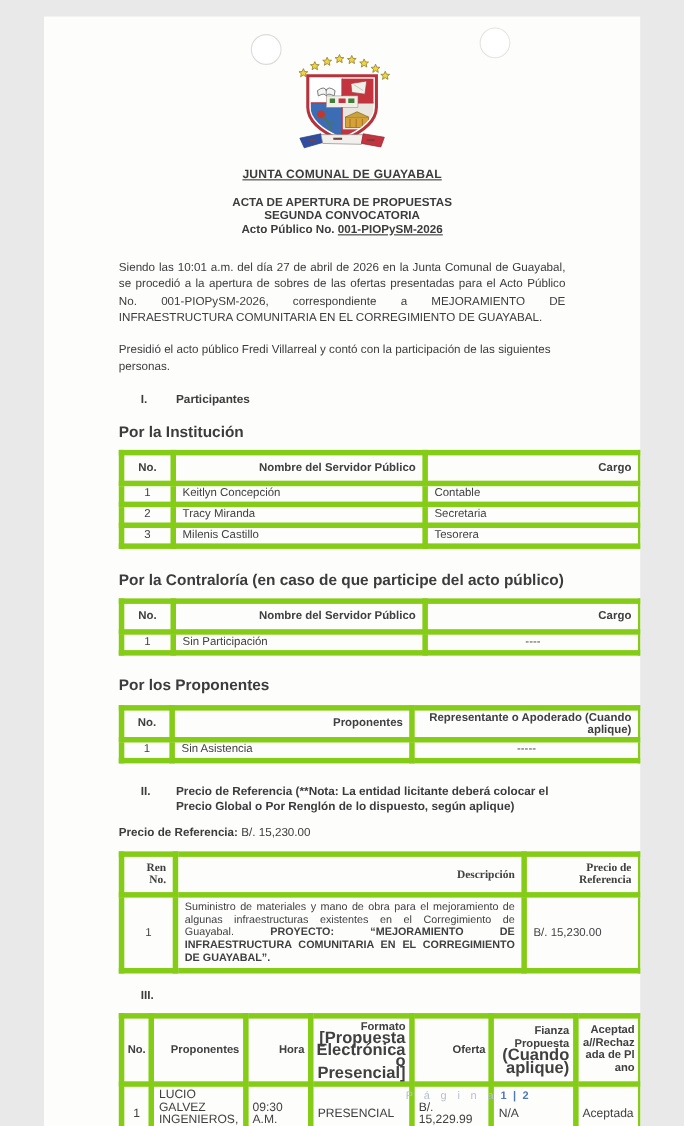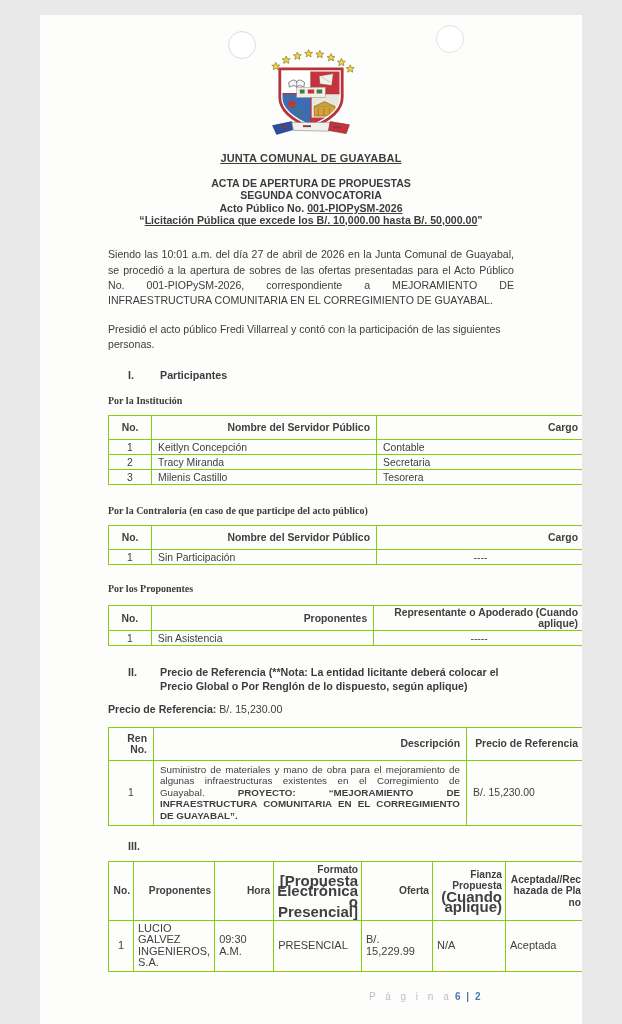--- a/index.html
+++ b/index.html
@@ -23,33 +23,33 @@
   .org-title span{text-decoration:underline;}
   .doc-title{margin-top:13px;text-align:center;font-size:10.6px;font-weight:bold;line-height:12.3px;}
   .doc-title .und{text-decoration:underline;}
   .content{padding:0 68px;}
   .para{font-size:10.6px;line-height:15.4px;margin:0;}
   .p1{margin-top:21px;text-align:justify;}
   .p2{margin-top:13px;}
   .sec{display:flex;margin-top:16px;font-weight:bold;font-size:10.7px;line-height:13.5px;}
   .sec .sec-num{width:32px;padding-left:20px;flex:none;}
   .sec .sec-title{flex:1;}
-  .subhead{margin-top:13px;font-weight:bold;font-size:10px;font-family:Liberation Serif, serif;}
+  .subhead{margin-top:13px;font-weight:bold;font-size:14px;}
   table{border-collapse:collapse;width:477px;font-size:10.4px;color:#404040;}
-  td,th{border:1px solid #84cc16;padding:1px 6px;vertical-align:middle;}
+  td,th{border:5px solid #84cc16;padding:1px 6px;vertical-align:middle;}
   th{font-weight:bold;text-align:right;}
   .t-std{margin-top:9px;}
   .t-std th{height:21px;}
   .t-std td{height:12px;}
   .col-no{width:30px;text-align:center;}
   .col-name{width:212px;}
   .col-cargo{width:auto;}
   .cen{text-align:center;}
   .t-ref{margin-top:9px;}
-  .t-ref th{height:30px;}
+  .t-ref th{height:30px;font-family:Liberation Serif, serif;}
   .t-ref td{padding:3px 6px;vertical-align:middle;}
   .t-ref .desc{font-size:9.8px;line-height:11.6px;text-align:justify;}
   .t-prop{margin-top:8px;}
   .t-prop th{height:48px;font-size:10.2px;line-height:11.5px;padding:2px 3px;}
   .t-prop th .sub{display:block;font-size:15px;line-height:10.5px;}
   .t-prop td{height:42px;font-size:11px;line-height:11.5px;padding:2px 4px;}
   .brk{word-break:break-all;}
   .footer{
     position:absolute;right:100px;top:976px;
     font-size:10px;white-space:nowrap;
@@ -126,21 +126,20 @@
       </g>
     </svg>
   </div>
 
   <div class="org-title"><span>JUNTA COMUNAL DE GUAYABAL</span></div>
 
   <div class="doc-title">
     <div>ACTA DE APERTURA DE PROPUESTAS</div>
     <div>SEGUNDA CONVOCATORIA</div>
     <div><span>Acto Público No. </span><span class="und">001-PIOPySM-2026</span></div>
-    <div><span>“</span><span class="und">Licitación Pública que excede los B/. 10,000.00 hasta B/. 50,000.00</span><span>”</span></div>
   </div>
 
   <div class="content">
     <p class="para p1">Siendo las 10:01 a.m. del día 27 de abril de 2026 en la Junta Comunal de Guayabal, se procedió a la apertura de sobres de las ofertas presentadas para el Acto Público No. 001-PIOPySM-2026, correspondiente a MEJORAMIENTO DE INFRAESTRUCTURA COMUNITARIA EN EL CORREGIMIENTO DE GUAYABAL.</p>
     <p class="para p2">Presidió el acto público Fredi Villarreal y contó con la participación de las siguientes personas.</p>
 
     <div class="sec">
       <span class="sec-num">I.</span>
       <span class="sec-title">Participantes</span>
     </div>
@@ -253,18 +252,18 @@
         <td>B/. 15,229.99</td>
         <td>N/A</td>
         <td>Aceptada</td>
       </tr>
     </tbody>
       </table>
   </div>
 
   <div class="footer">
     <span class="plabel">P á g i n a</span>
-    <span class="pnum" style="color: rgb(78, 121, 178);">6 | 2</span>
+    <span class="pnum" style="color: rgb(78, 121, 178);">1 | 2</span>
   </div>
 
   <div class="handwritten" style="color: rgb(74, 111, 216);">144</div>
 
 </div>
 
 </body></html>

